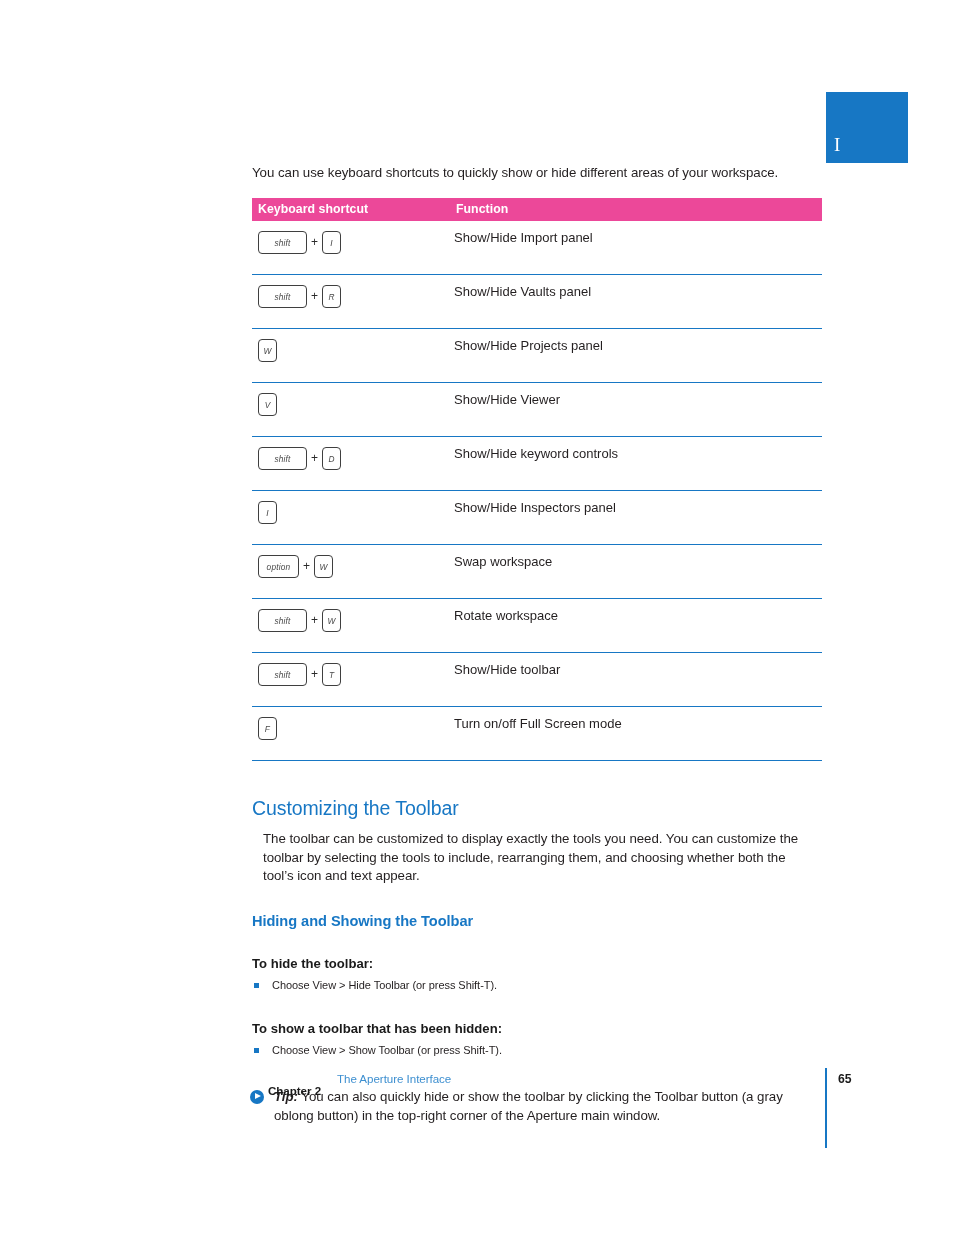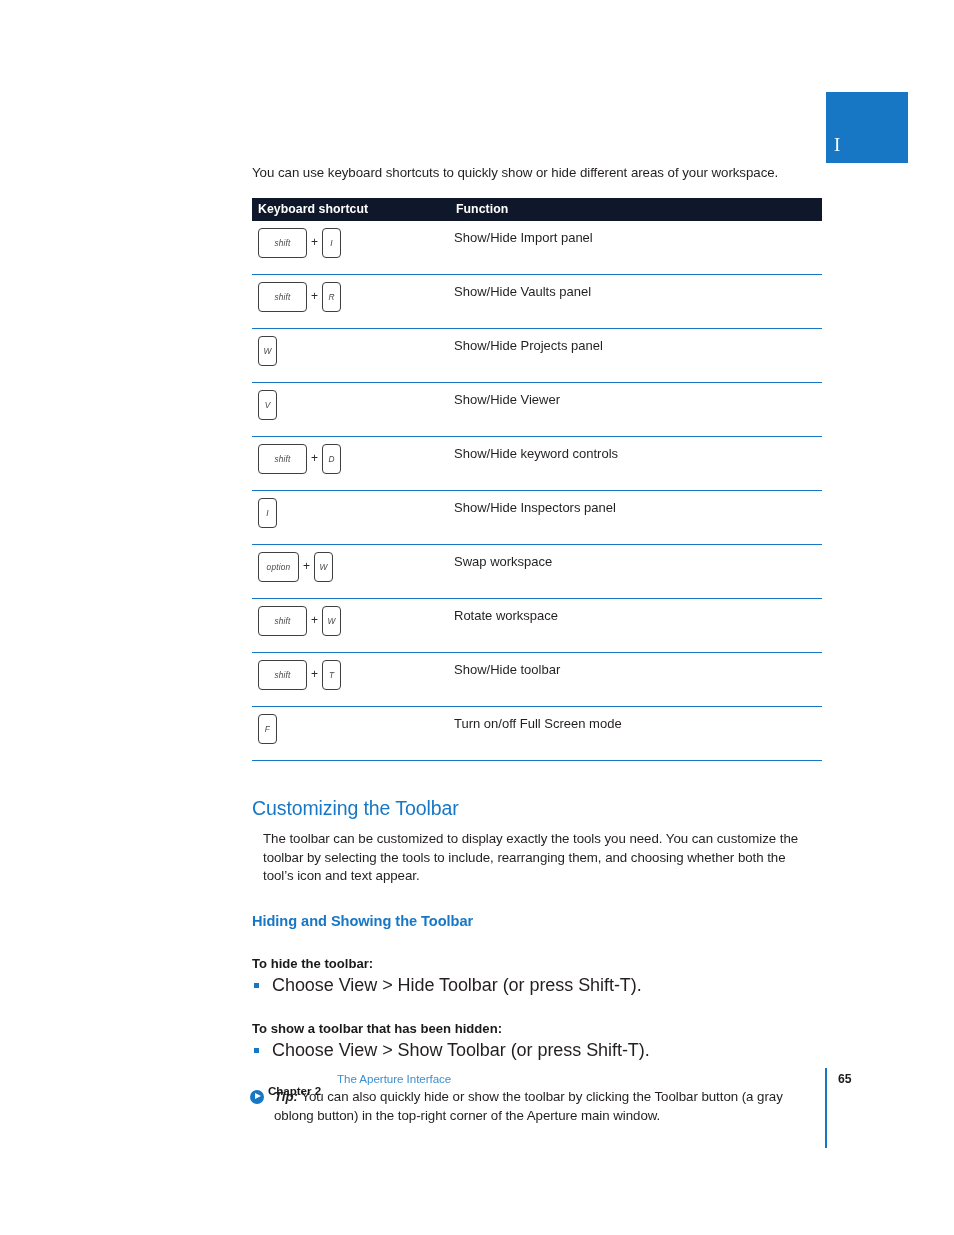--- a/index.html
+++ b/index.html
@@ -52,21 +52,21 @@
     letter-spacing: -0.05px;
   }
 
   
   .shortcut-table {
     width: 558px;
     border-collapse: collapse;
     table-layout: fixed;
   }
   .shortcut-table thead th {
-    background: #0f172a;
+    background: #ec4899;
     color: #ffffff;
     font-size: 12.3px;
     font-weight: bold;
     text-align: left;
     padding: 4px 0 5px 6px;
     letter-spacing: 0.05px;
   }
   .shortcut-table th.col-shortcut { width: 192px; }
   .shortcut-table th.col-function { width: 366px; }
 
@@ -93,21 +93,21 @@
   .keycombo {
     display: flex;
     align-items: center;
     gap: 3px;
     height: 21px;
   }
   .keycap {
     box-sizing: border-box;
     border: 1.1px solid #3f3f3f;
     border-radius: 4px;
-    height: 30px;
+    height: 23px;
     display: inline-flex;
     align-items: center;
     justify-content: center;
     font-style: italic;
     font-size: 8.3px;
     color: #4a4a4a;
     background: #ffffff;
     font-family: "Liberation Sans", sans-serif;
     letter-spacing: 0.2px;
   }
@@ -153,21 +153,21 @@
     line-height: 18px;
     font-weight: bold;
     margin: 25px 0 3px 0;
     color: #1a1a1a;
   }
 
   
   .bullet-row {
     position: relative;
     padding-left: 20px;
-    font-size: 18px;
+    font-size: 11px;
     line-height: 19px;
     color: #231f20;
     margin: 0;
     letter-spacing: -0.05px;
   }
   .bullet-row .bullet-mark {
     position: absolute;
     left: 2px;
     top: 7px;
     width: 5px;

